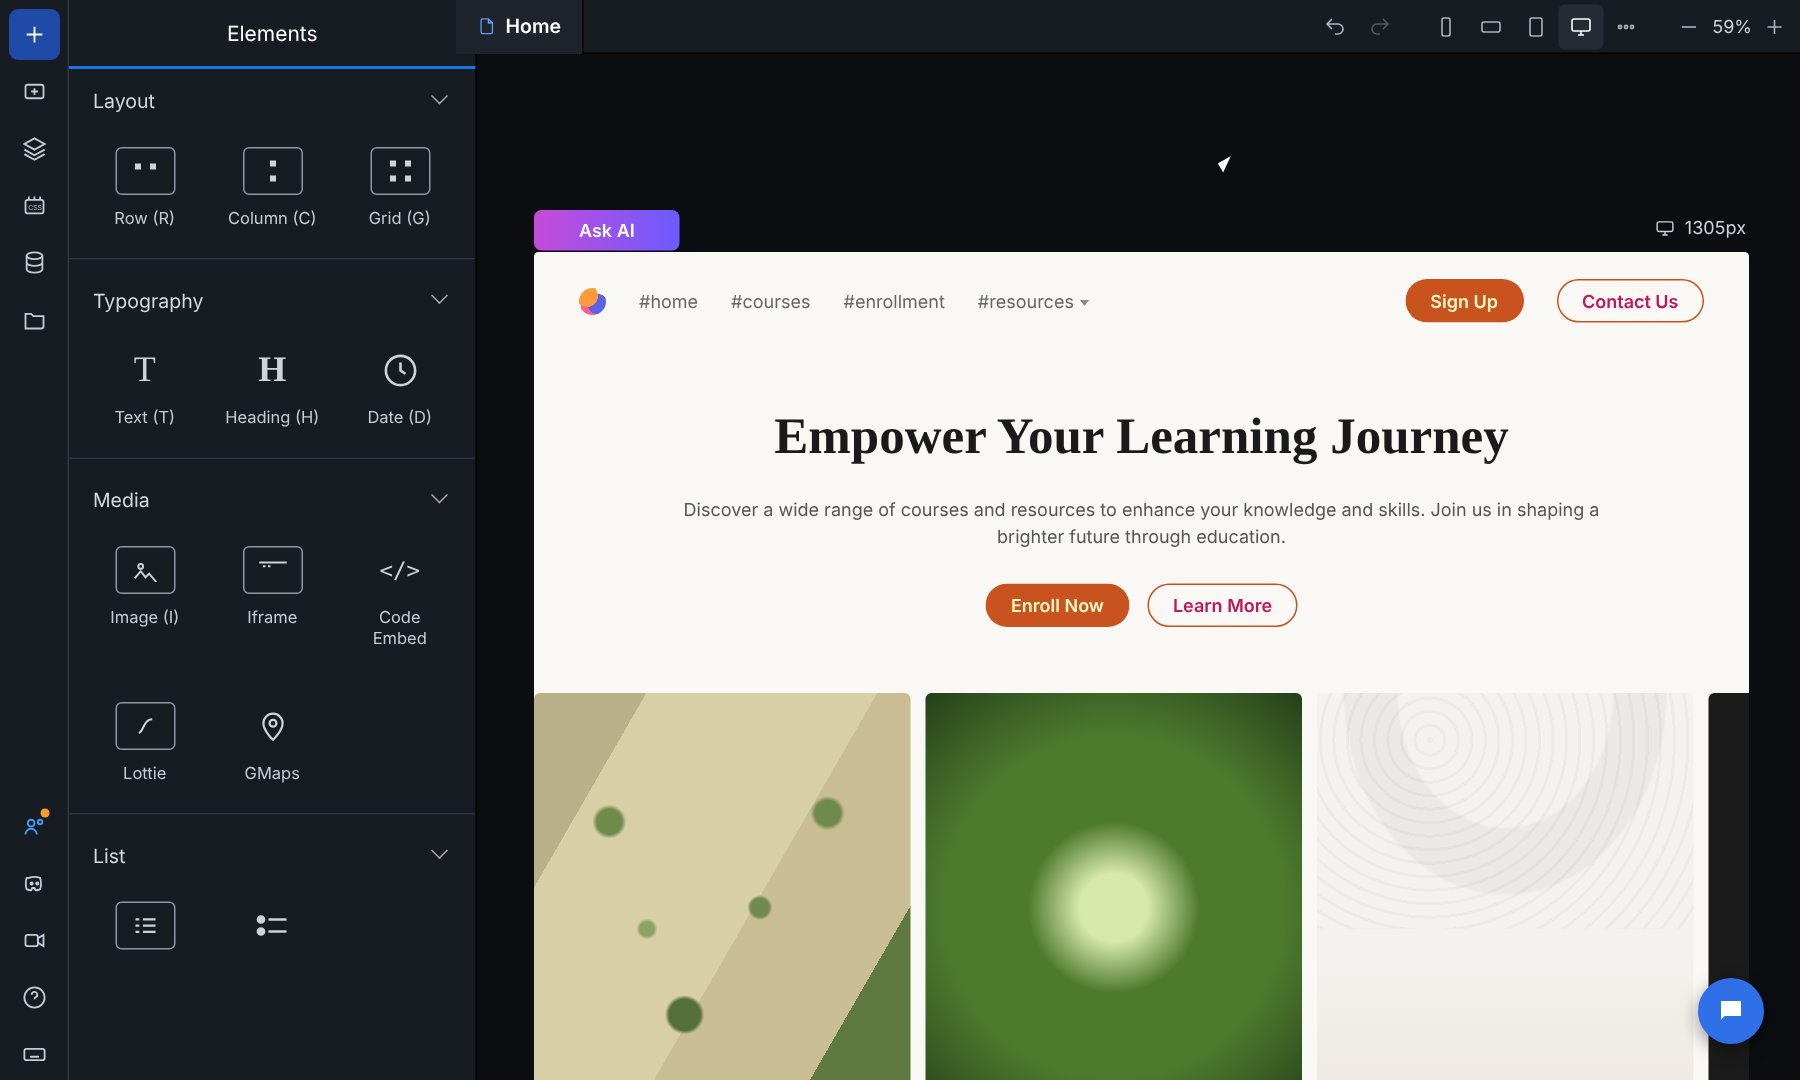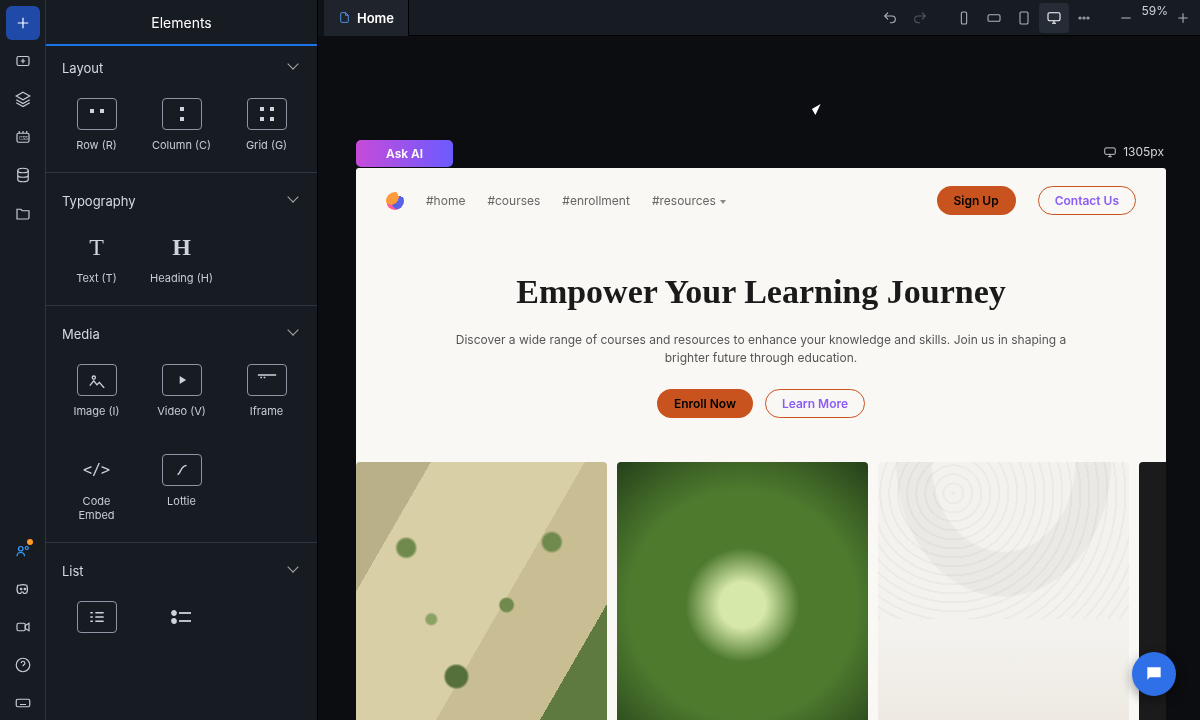--- a/index.html
+++ b/index.html
@@ -30,43 +30,43 @@
   .chev{width:12px;height:12px;display:inline-block}
   .chev::before{content:"";display:block;width:7px;height:7px;border-right:1.5px solid #aaa;border-bottom:1.5px solid #aaa;transform:rotate(45deg);margin-top:-2px}
   .tiles{display:grid;grid-template-columns:repeat(3,1fr);gap:16px}
   .tile{display:flex;flex-direction:column;align-items:center;gap:8px;padding:10px 2px;border-radius:6px;cursor:grab}
   .ticon{width:40px;height:32px;border:1.5px solid #8f96a3;border-radius:4px;display:flex;align-items:center;justify-content:center;color:#cfd3da;position:relative}
   .tlabel{font-size:11px;color:#c6ccd6;text-align:center}
   .dots2{width:14px;height:10px;position:relative}
   .dots2 i{position:absolute;width:4px;height:4px;background:#cfd3da}
   .sep{height:1px;background:var(--line);margin:6px 0}
   
-  .top{position:absolute;left:324px;right:0;top:0;height:36px;background:var(--bg1);display:flex;align-items:center;border-bottom:1px solid #000}
+  .top{position:absolute;left:304px;right:0;top:0;height:36px;background:var(--bg1);display:flex;align-items:center;border-bottom:1px solid #000}
   .tab{height:36px;display:flex;align-items:center;gap:6px;padding:0 14px;background:var(--bg2);border-right:1px solid #000;font-size:13px;color:#fff}
   .tab svg{width:13px;height:13px;stroke:#5aa1ff;fill:none;stroke-width:1.6}
   .top .grow{flex:1}
   .tbtn{width:30px;height:30px;display:flex;align-items:center;justify-content:center;color:#aeb4bf;cursor:pointer;border-radius:4px}
   .tbtn.active{background:var(--bg3);color:#fff}
   .tbtn svg{width:16px;height:16px;stroke:currentColor;fill:none;stroke-width:1.6}
-  .zoom{display:flex;gap:4px;margin:0 6px;color:#cfd3da;font-size:12px}
+  .zoom{display:flex;align-items:center;gap:4px;margin:0 6px;color:#cfd3da;font-size:12px}
   
   .canvas{position:absolute;left:318px;right:0;top:36px;bottom:0;background:#0b0d11;overflow:hidden}
   .askai{position:absolute;top:104px;left:38px;background:linear-gradient(90deg,#c74bd9,#6b5bff);color:#fff;font-size:12px;font-weight:600;padding:6px 30px;border-radius:5px;cursor:pointer}
   .vpinfo{position:absolute;top:108px;right:36px;color:#cfd3da;font-size:12px;display:flex;align-items:center;gap:6px}
   .vpinfo svg{width:14px;height:12px;stroke:#cfd3da;fill:none;stroke-width:1.6}
   
   .page{position:absolute;top:132px;left:38px;right:34px;bottom:0;background:#faf8f4;border-radius:3px 3px 0 0;overflow:hidden;color:#222}
   .phead{display:flex;align-items:center;padding:18px 30px;gap:22px;font-size:12px}
   .logo{width:18px;height:18px;border-radius:50%;background:radial-gradient(circle at 30% 30%,#ff9a3c 0 40%,transparent 41%),radial-gradient(circle at 70% 60%,#5a62e8 0 40%,transparent 41%),radial-gradient(circle at 40% 75%,#ff5c93 0 35%,transparent 36%)}
   .plink{color:#666;cursor:pointer}
   .plink.caret::after{content:"";display:inline-block;margin-left:4px;border-left:3px solid transparent;border-right:3px solid transparent;border-top:4px solid #888;vertical-align:middle}
   .phead .grow{flex:1}
   .btn{padding:6px 16px;border-radius:18px;font-size:12px;cursor:pointer;border:1px solid transparent;font-weight:600}
-  .btn.primary{background:var(--orange);color:#000000}
-  .btn.outline{background:transparent;border-color:var(--orange);color:#8b5cf6}
+  .btn.primary{background:var(--orange);color:#fef9c3}
+  .btn.outline{background:transparent;border-color:var(--orange);color:#be185d}
   .hero{text-align:center;padding:40px 80px 30px 80px}
   .hero h1{font-family:Georgia,'Times New Roman',serif;font-size:34px;font-weight:700;margin:0 0 20px 0;color:#1a1a1a}
   .hero p{font-size:12px;color:#555;max-width:640px;margin:0 auto 22px auto;line-height:1.5}
   .hbtns{display:flex;justify-content:center;gap:12px}
   .gallery{display:flex;gap:10px;padding:14px 0 0 0;height:300px}
   .gcard{flex:0 0 31%;border-radius:4px;background:#ccc}
   .gcard.extra{flex:0 0 6%;background:#1b1b1b}
   .g1{background:linear-gradient(120deg,#b9b08a 0 18%,#d9cfa7 18% 55%,#c9bd93 55% 80%,#5e7a40 80% 100%);position:relative}
   .g1::after{content:"";position:absolute;inset:0;background:radial-gradient(circle at 20% 30%,#6f8a4c 0 3%,transparent 4%),radial-gradient(circle at 60% 50%,#6f8a4c 0 3%,transparent 4%),radial-gradient(circle at 40% 75%,#55703a 0 4%,transparent 5%),radial-gradient(circle at 78% 28%,#6f8a4c 0 3%,transparent 4%),radial-gradient(circle at 30% 55%,#8aa262 0 2%,transparent 3%);}
   .g2{background:radial-gradient(circle at 50% 50%,#d6e8aa 0 12%,#4e7a2e 30% 60%,#24401a 100%)}
@@ -205,20 +205,29 @@
       </div>
     <div class="tiles">
       <div class="tile">
           <div class="ticon" style="border:none;font-family:Georgia,serif;font-size:24px">T</div>
           <span class="tlabel">Text (T)</span>
         </div>
       <div class="tile">
           <div class="ticon" style="border:none;font-family:Georgia,serif;font-size:24px;font-weight:700">H</div>
           <span class="tlabel">Heading (H)</span>
         </div>
+      <div class="tile">
+          <div class="ticon" style="border:none">
+            <svg width="26" height="26" viewBox="0 0 24 24" stroke="#cfd3da" fill="none" stroke-width="1.6">
+              <circle cx="12" cy="12" r="9"></circle>
+              <path d="M12 7v5l3 2"></path>
+            </svg>
+          </div>
+          <span class="tlabel">Date (D)</span>
+        </div>
     </div>
   </div>
   <div class="sep"></div>
 
   <div class="sec">
     <div class="sec-hd">
         <span>Media</span>
         <span class="chev"></span>
       </div>
     <div class="tiles">
@@ -226,45 +235,46 @@
           <div class="ticon">
             <svg width="20" height="16" viewBox="0 0 24 20" stroke="#cfd3da" fill="none" stroke-width="1.6">
               <circle cx="8" cy="7" r="2"></circle>
               <path d="M3 17l5-6 4 5 3-3 6 7"></path>
             </svg>
           </div>
           <span class="tlabel">Image (I)</span>
         </div>
       <div class="tile">
           <div class="ticon">
-            <svg width="14" height="14" viewBox="0 0 24 24" fill="#cfd3da">
-              <path d="M8 5v14l11-7z"></path>
-            </svg>
-          </div>
-          <span class="tlabel">Video (V)</span>
-        </div>
-      <div class="tile">
-          <div class="ticon">
             <svg width="20" height="14" viewBox="0 0 24 16" stroke="#cfd3da" fill="none" stroke-width="1.6">
               <path d="M1 2h22M4 5h2M8 5h2"></path>
             </svg>
           </div>
           <span class="tlabel">Iframe</span>
         </div>
       <div class="tile">
           <div class="ticon" style="border:none;font-family:monospace;font-size:15px">&lt;/&gt;</div>
           <span class="tlabel">Code Embed</span>
         </div>
       <div class="tile">
           <div class="ticon">
             <svg width="18" height="18" viewBox="0 0 24 24" stroke="#cfd3da" fill="none" stroke-width="1.8">
               <path d="M6 18c4 0 4-12 12-12"></path>
             </svg>
           </div>
           <span class="tlabel">Lottie</span>
+        </div>
+      <div class="tile">
+          <div class="ticon" style="border:none">
+            <svg width="22" height="24" viewBox="0 0 24 24" stroke="#cfd3da" fill="none" stroke-width="1.6">
+              <path d="M12 22s7-6.5 7-12a7 7 0 1 0-14 0c0 5.5 7 12 7 12z"></path>
+              <circle cx="12" cy="10" r="2.5"></circle>
+            </svg>
+          </div>
+          <span class="tlabel">GMaps</span>
         </div>
     </div>
   </div>
   <div class="sep"></div>
 
   <div class="sec">
     <div class="sec-hd">
         <span>List</span>
         <span class="chev"></span>
       </div>

